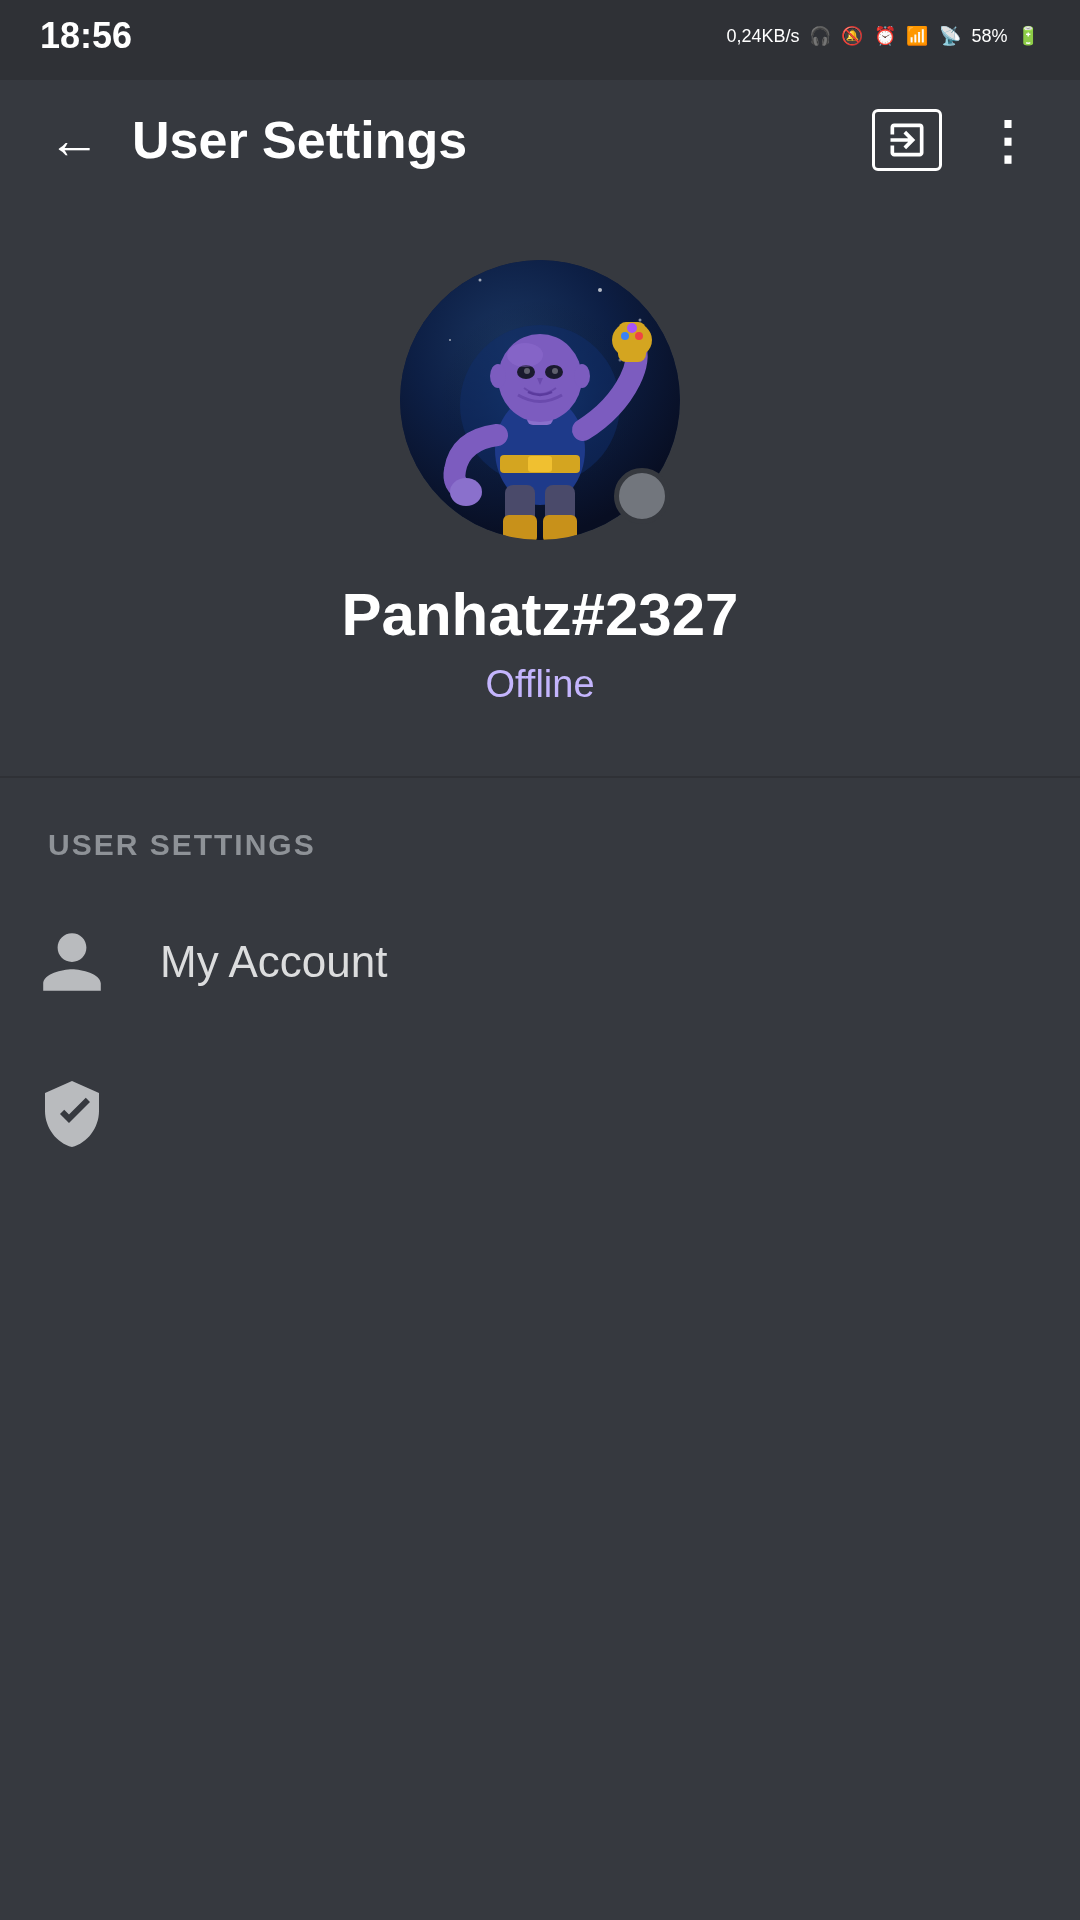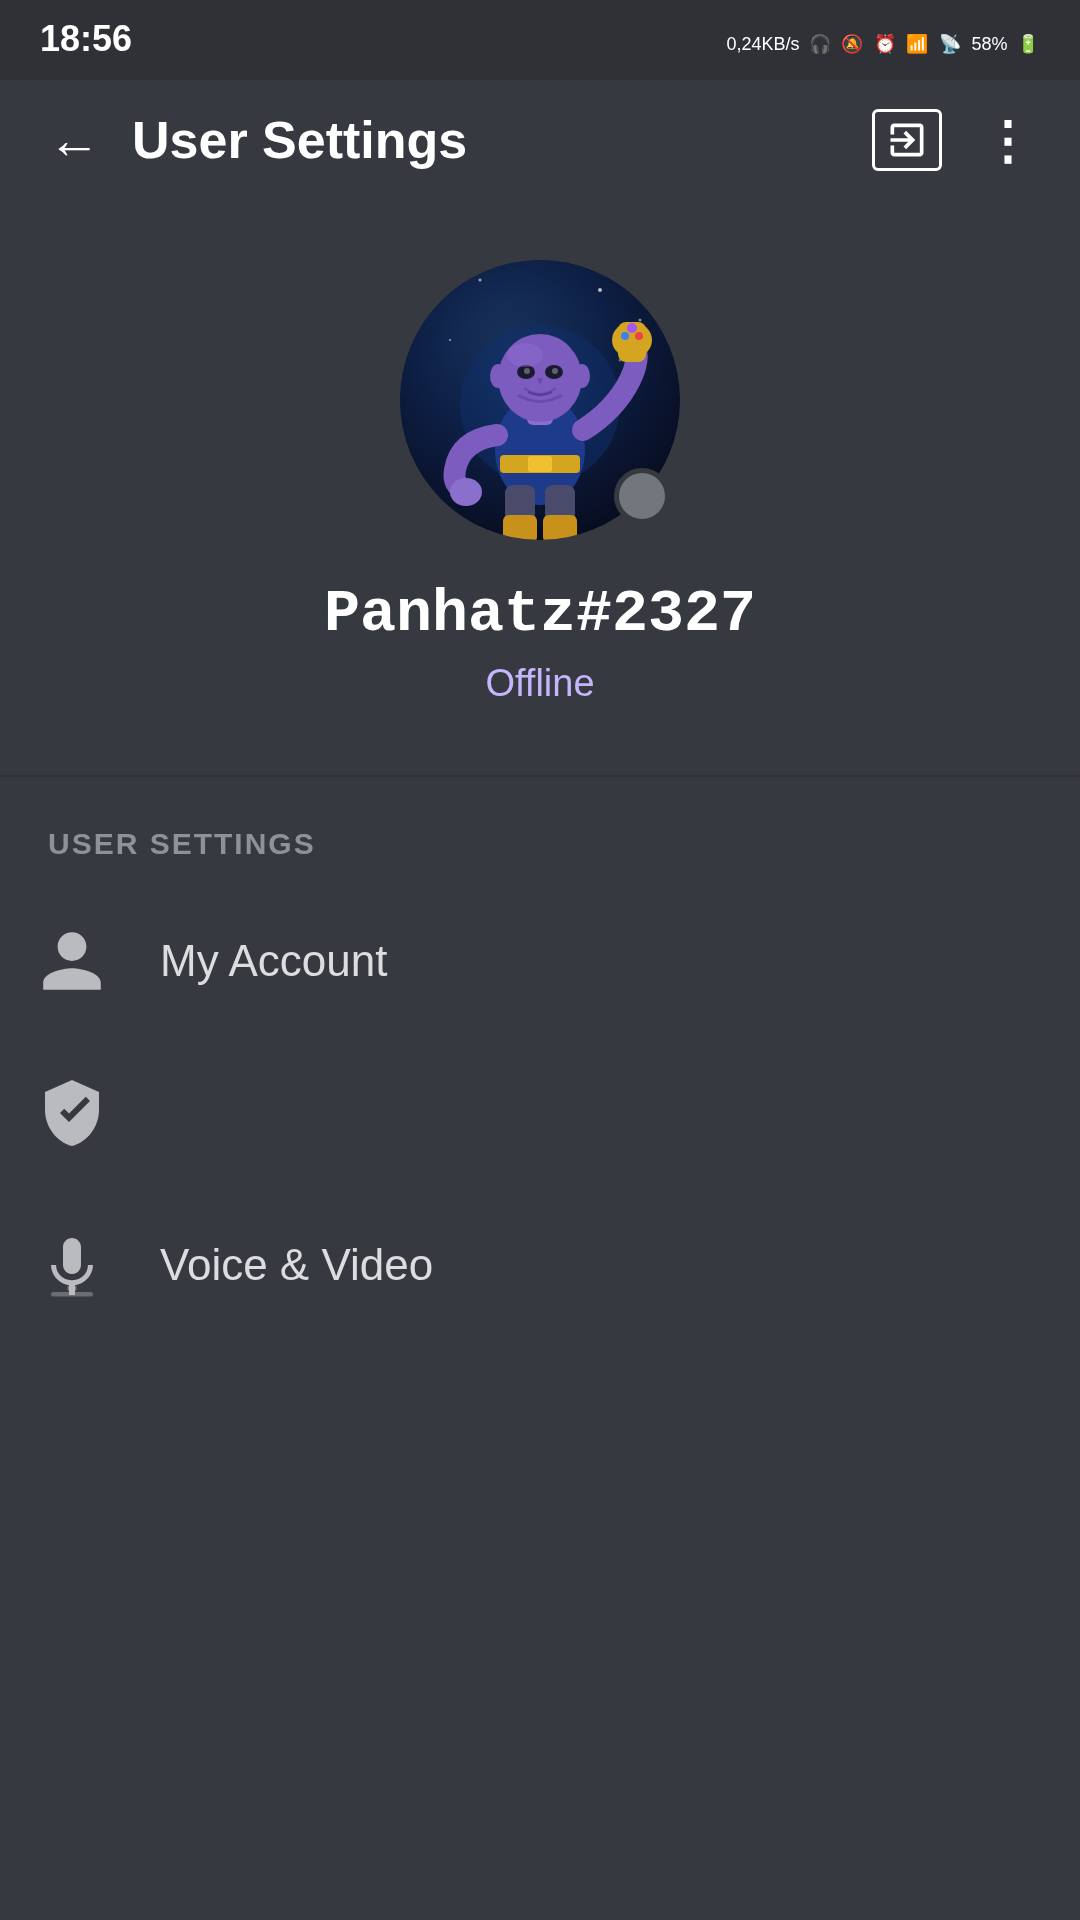--- a/index.html
+++ b/index.html
@@ -15,21 +15,22 @@
       background-color: #36393f;
       font-family: -apple-system, BlinkMacSystemFont, 'Segoe UI', sans-serif;
       color: #dcddde;
       overflow: hidden;
     }
 
     
     .status-bar {
       display: flex;
       justify-content: space-between;
-      padding: 18px 40px 10px 40px;
+      align-items: center;
+      padding: 2px 40px 10px 40px;
       background-color: #2f3136;
       height: 80px;
     }
 
     .status-time {
       font-size: 36px;
       font-weight: 600;
       color: #ffffff;
     }
 
@@ -143,21 +144,20 @@
       border-radius: 50%;
       background-color: #72767d;
       border: 5px solid #36393f;
     }
 
     .username {
       font-size: 60px;
       font-weight: 700;
       color: #ffffff;
       margin-bottom: 14px;
-      font-family: Liberation Mono, monospace;
     }
 
     .status-text {
       font-size: 38px;
       color: #c4b5fd;
     }
 
     
     .divider {
       height: 2px;
@@ -342,26 +342,14 @@
   <div class="settings-item">
     <div class="settings-item-icon">
       <svg class="icon-svg" viewBox="0 0 24 24" fill="#b9bbbe">
         <path d="M12 1L3 5v6c0 5.55 3.84 10.74 9 12 5.16-1.26 9-6.45 9-12V5l-9-4zm-1 14l-3-3 1.41-1.41L11 12.17l5.59-5.58L18 8l-7 7z"></path>
       </svg>
     </div>
   </div>
 
 
 
-  <div class="settings-item">
-    <div class="settings-item-icon">
-      <svg class="icon-svg" viewBox="0 0 24 24" fill="#b9bbbe">
-        <path d="M12 15c1.66 0 2.99-1.34 2.99-3L15 6c0-1.66-1.34-3-3-3S9 4.34 9 6v6c0 1.66 1.34 3 3 3zm5.3-3c0 3-2.54 5.1-5.3 5.1S6.7 15 6.7 12H5c0 3.42 2.72 6.23 6 6.72V22h2v-3.28c3.28-.48 6-3.3 6-6.72h-1.7z"></path>
-        <rect x="10.5" y="19" width="3" height="1.5" fill="#b9bbbe" opacity="0.5"></rect>
-        <line x1="12" y1="20" x2="12" y2="22" stroke="#b9bbbe" stroke-width="1.5"></line>
-
-        <rect x="5" y="21" width="14" height="1.5" rx="0.75" fill="#b9bbbe" opacity="0.4"></rect>
-      </svg>
-    </div>
-    <span class="settings-item-label">Voice &amp; Video</span>
-  </div>
 
 </div>
 
 </body></html>

